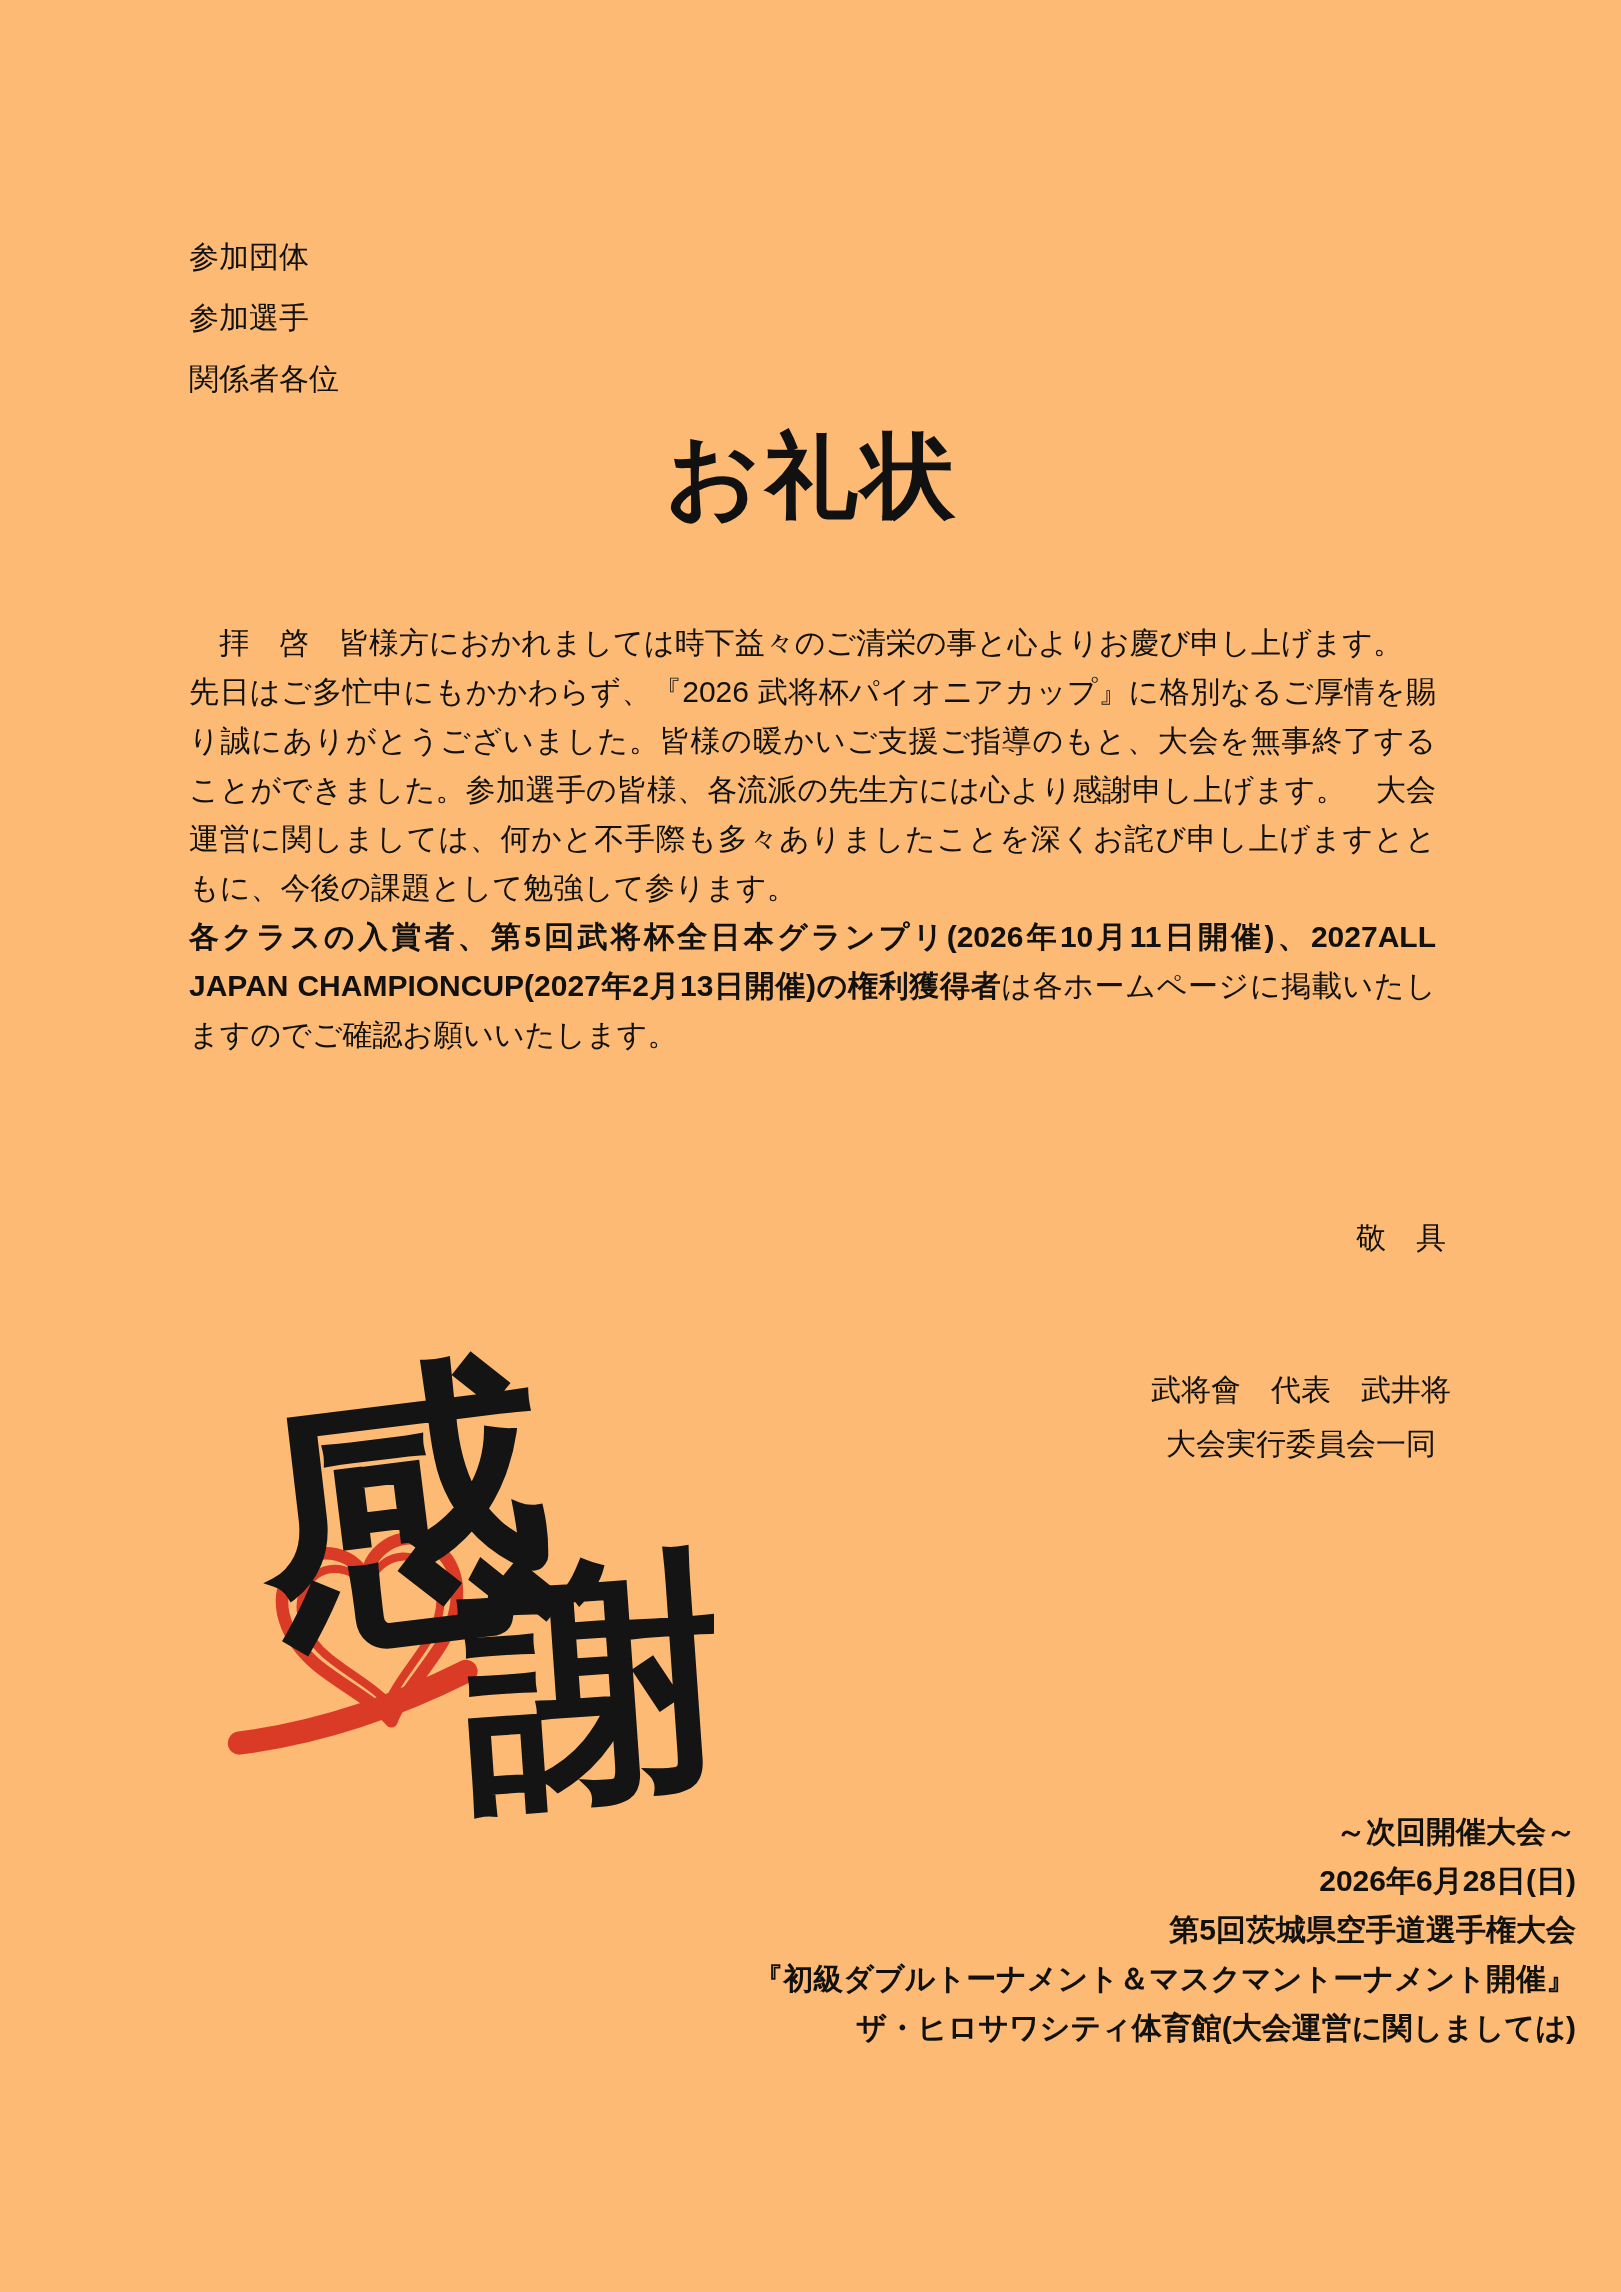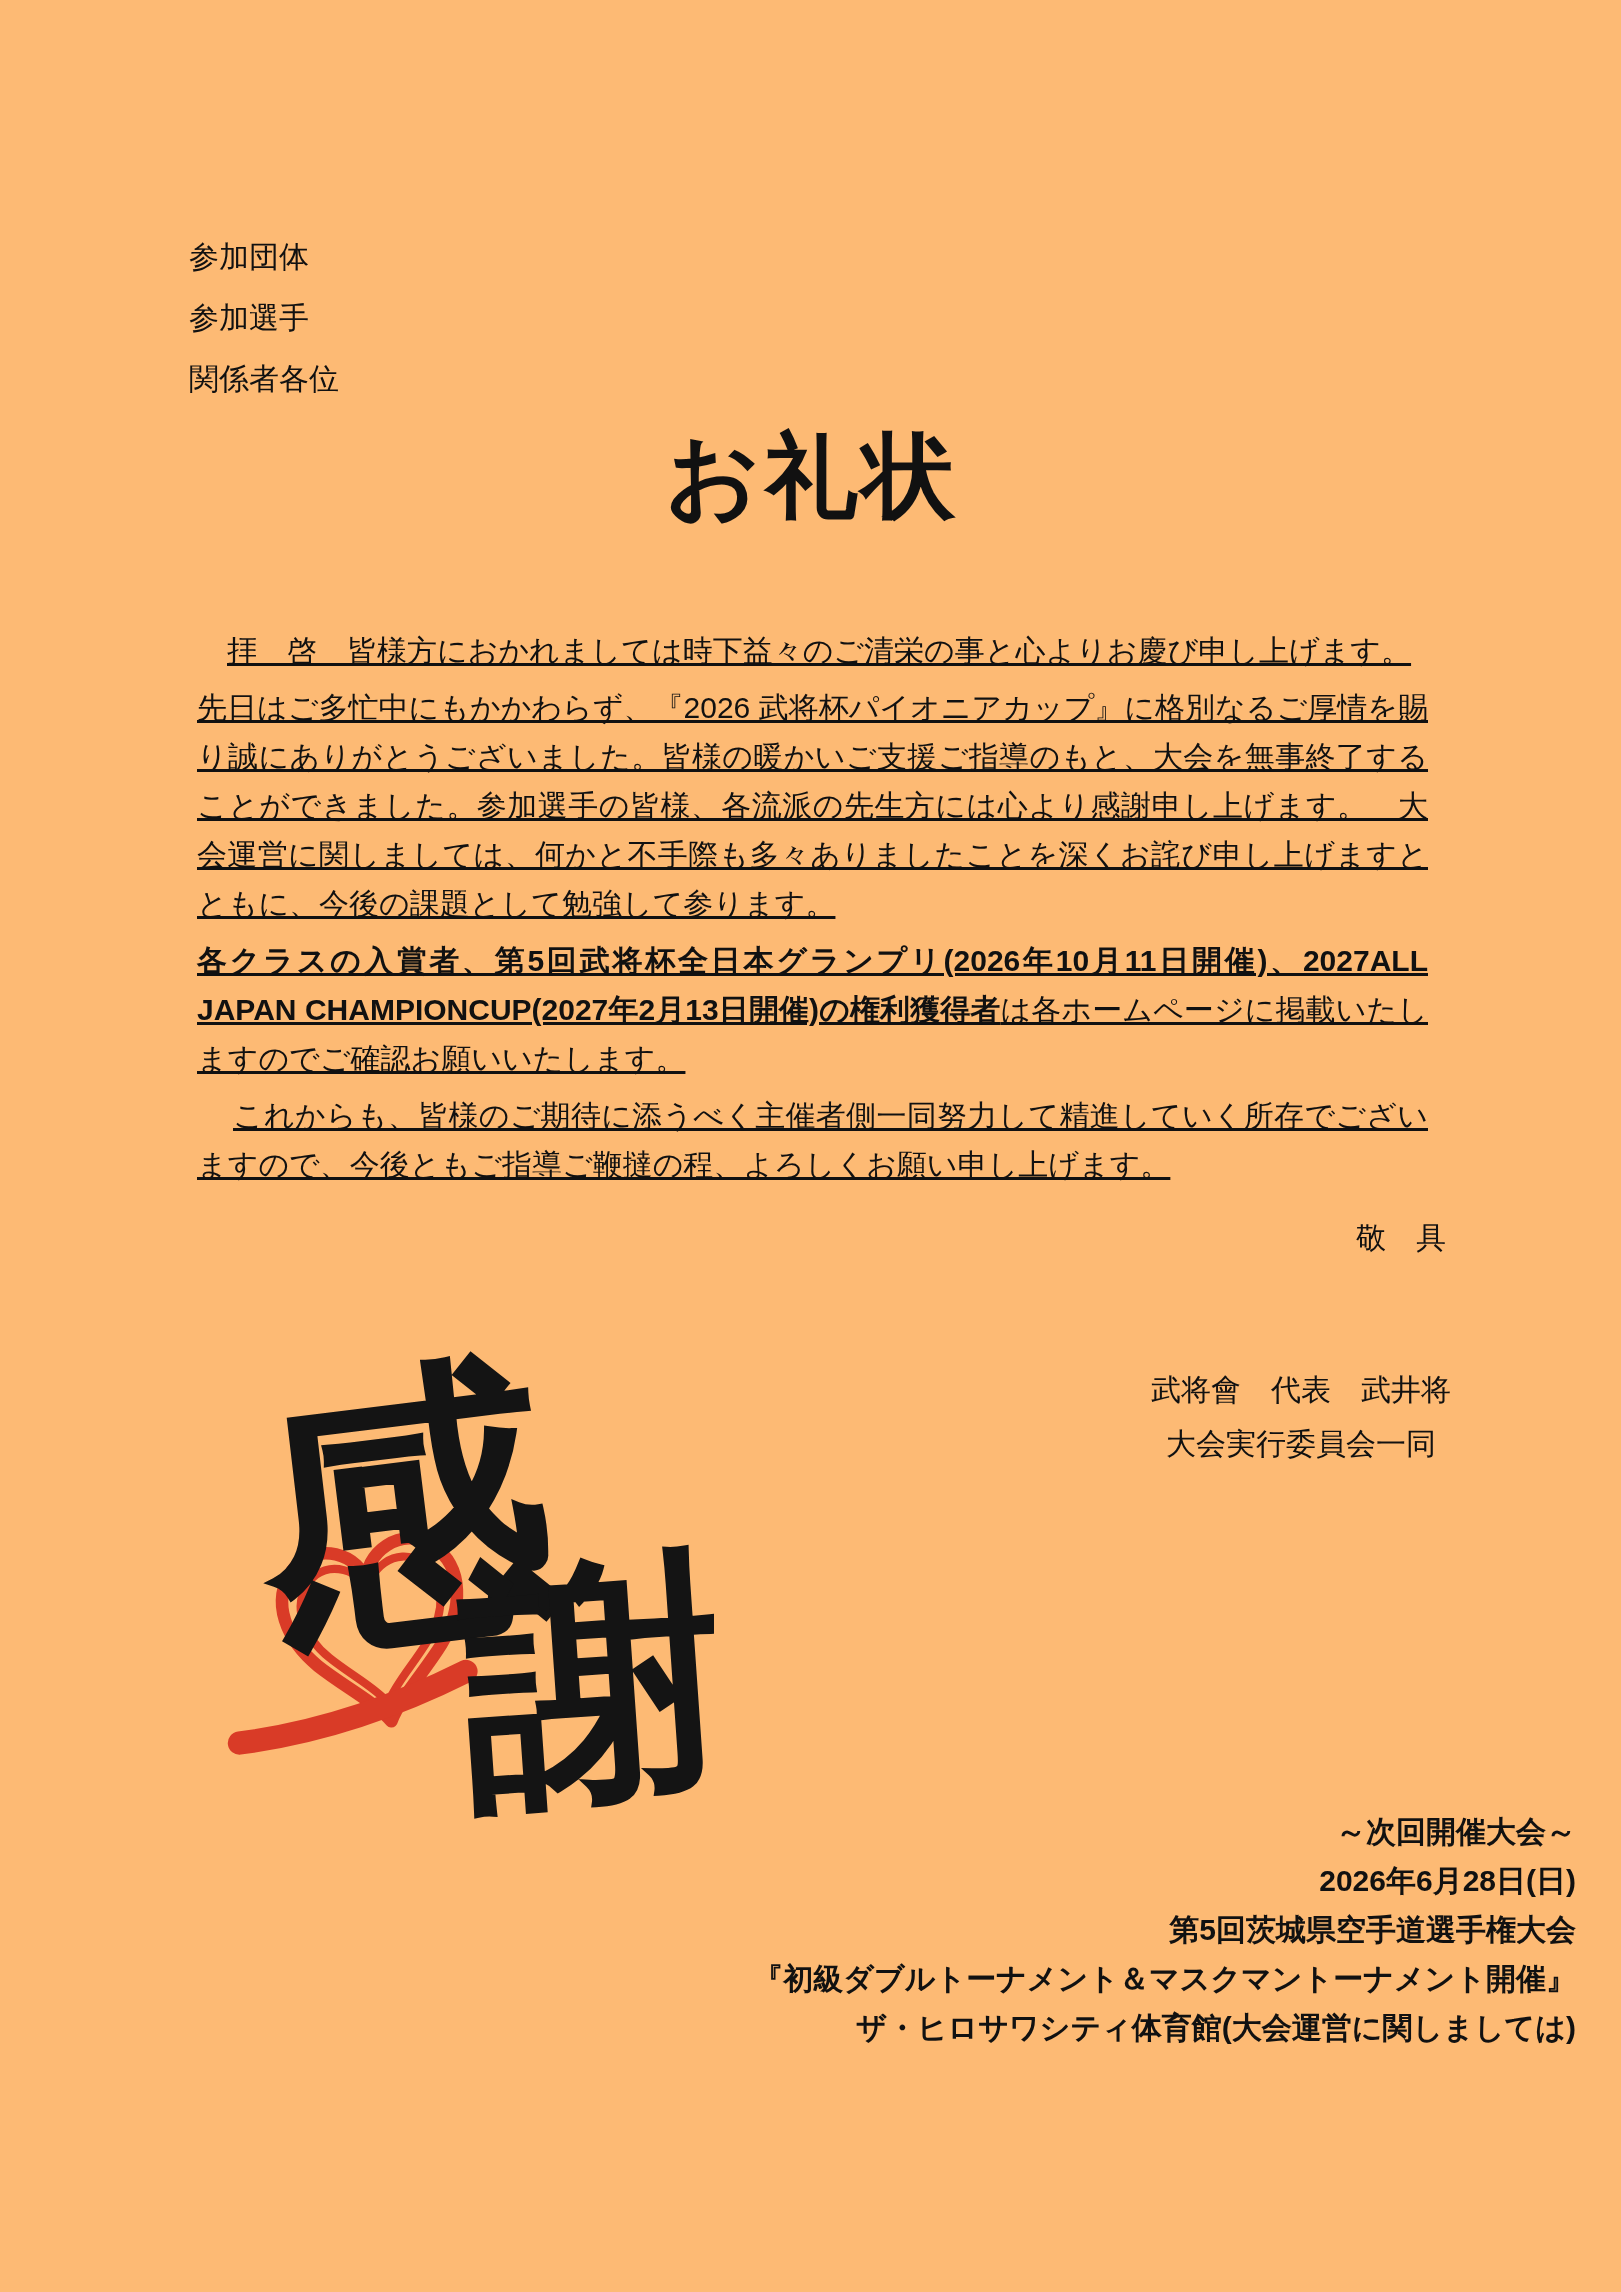--- a/index.html
+++ b/index.html
@@ -19,21 +19,21 @@
   .doc-title {
     position:absolute; left:0; right:16px; top:414px;
     text-align:center;
     font-size:93px; font-weight:bold; letter-spacing:4.5px;
   }
   .body-text {
     position:absolute; left:189px; width:1247px; top:618px;
     font-size:30px; line-height:49px;
     text-align:justify; text-justify:inter-ideograph;
   }
-  .body-text p { margin:8px;text-decoration:underline; }
+  .body-text p { margin:0; }
   .indent-1 { text-indent:1em; }
   .indent-12 { text-indent:1.2em; }
   .bold { font-weight:bold; }
   .closing {
     position:absolute; right:195px; top:1218px;
     font-size:30px;
   }
   .signature {
     position:absolute; right:190px; top:1363px;
     text-align:center;
@@ -65,21 +65,20 @@
     <div>参加選手</div>
     <div>関係者各位</div>
   </div>
 
   <div class="doc-title">お礼状</div>
 
   <div class="body-text">
     <p class="indent-1">拝　啓　皆様方におかれましては時下益々のご清栄の事と心よりお慶び申し上げます。</p>
     <p><span>先日はご多忙中にもかかわらず、『2026 武将杯パイオニアカップ』に格別なるご厚情を賜り誠にありがとうございました。皆様の暖かいご支援ご指導のもと、大会を無事終了することができました。参加選手の皆様、各流派の先生方には心より感謝申し上げます。　大会運営に関しましては、何かと不手際も多々ありましたことを深くお詫び申し上げますとともに、今後の課題として勉強して参ります。</span></p>
     <p><span class="bold">各クラスの入賞者、第5回武将杯全日本グランプリ(2026年10月11日開催)、2027ALL JAPAN CHAMPIONCUP(2027年2月13日開催)の権利獲得者</span><span>は各ホームページに掲載いたしますのでご確認お願いいたします。</span></p>
-    <p class="indent-12"><span>これからも、皆様のご期待に添うべく主催者側一同努力して精進していく所存でございますので、今後ともご指導ご鞭撻の程、よろしくお願い申し上げます。</span></p>
   </div>
 
   <div class="closing">敬　具</div>
 
   <div class="signature">
     <div>武将會　代表　武井将</div>
     <div>大会実行委員会一同</div>
   </div>
 
   <div class="stamp">

